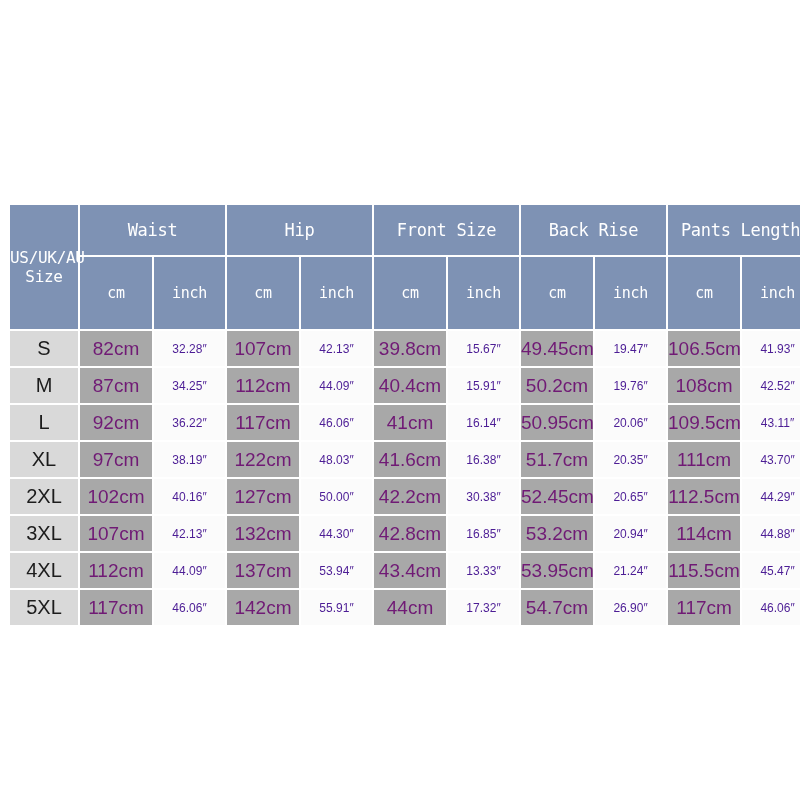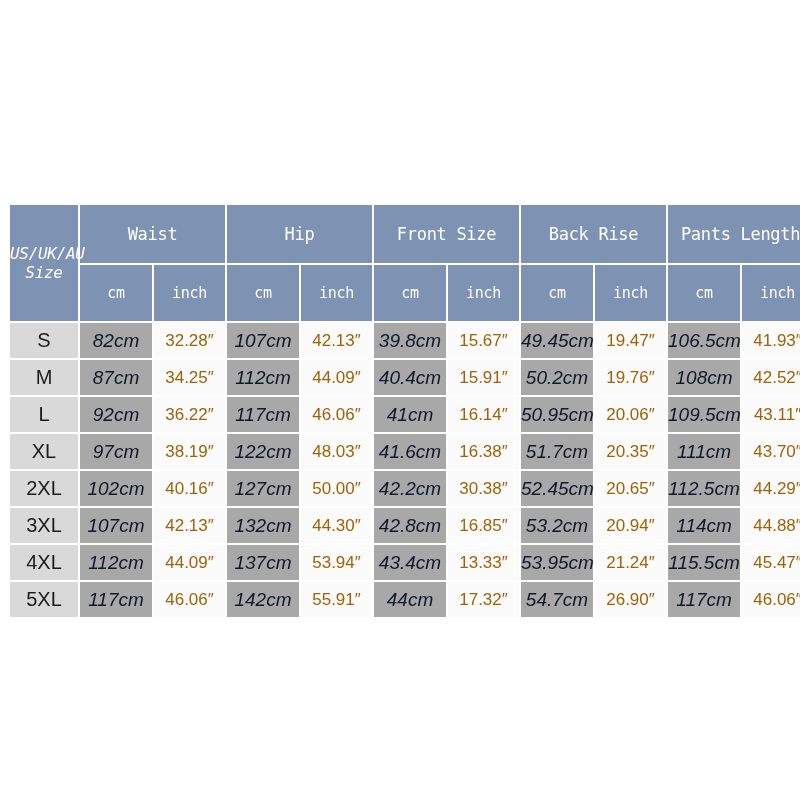--- a/index.html
+++ b/index.html
@@ -41,48 +41,46 @@
 
   
   .hdr {
     background: #7e92b4;
     color: #ffffff;
     font-family: "DejaVu Sans Mono", monospace;
     letter-spacing: -0.3px;
   }
   .hdr-group {
     font-size: 17px;
-    height: 58px;
+    height: 50px;
   }
   .hdr-sub {
     font-size: 15px;
-    height: 56px;
+    height: 72px;
   }
   .hdr-size {
     font-size: 16px;
-    font-style: italic;
   }
 
   
   .row-size {
     background: #d9d9d9;
     color: #1c1c1c;
     font-size: 20px;
     height: 35px;
   }
   .cell-cm {
     background: #a8a8a8;
-    color: #0f172a;
+    color: #701a75;
     font-size: 19px;
-    font-style: italic;
   }
   .cell-in {
     background: #fbfbfb;
-    color: #a16207;
-    font-size: 17px;
+    color: #4c1d95;
+    font-size: 12px;
   }
 
   
   col.c-size  { width: 68px; }
   col.c-cm    { width: 72px; }
   col.c-in    { width: 71px; }
 </style>
 </head>
 <body>
 

